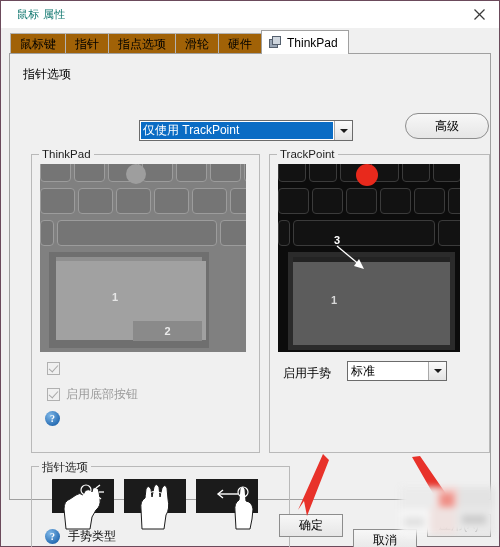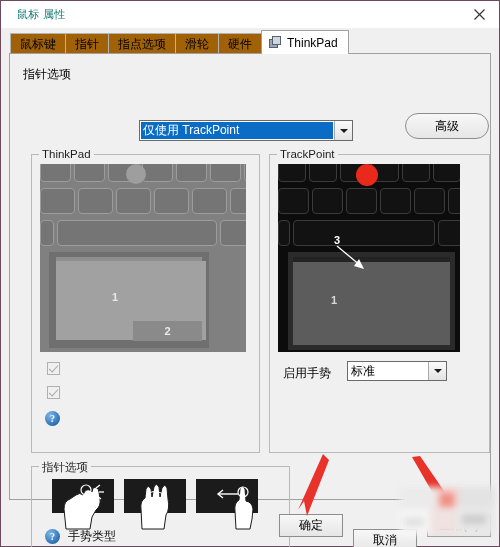--- a/index.html
+++ b/index.html
@@ -473,20 +473,21 @@
             <span>2</span>
           </div>
         </div>
       </div>
 
       <div class="chk disabled" style="left:15px;top:207px;">
         <span class="box checked"></span>
       </div>
       <div class="chk disabled" style="left:15px;top:231px;">
         <span class="box checked"></span>
+        <span>启用底部按钮</span>
       </div>
       <div class="helplink" style="left:13px;top:256px;">
         <span class="qmark">?</span>
       </div>
     </div>
 
     <div class="groupbox" id="grp-trackpoint">
       <span class="legend">TrackPoint</span>
 
       <div class="diagram" id="diag-trackpoint">

